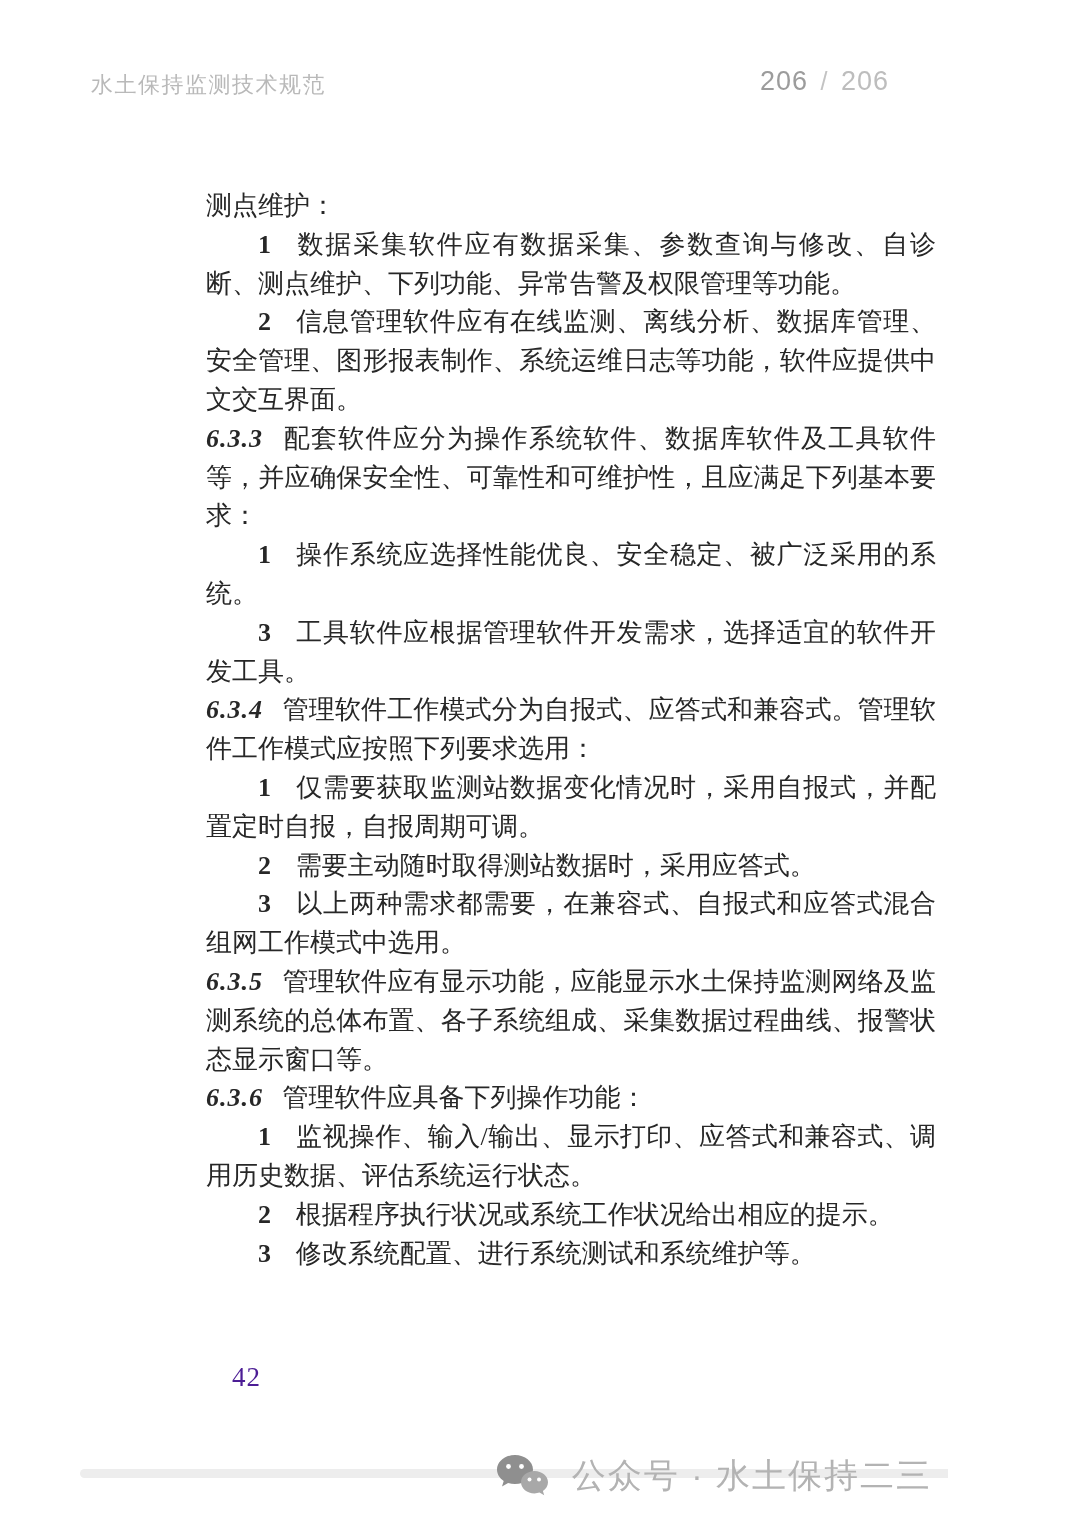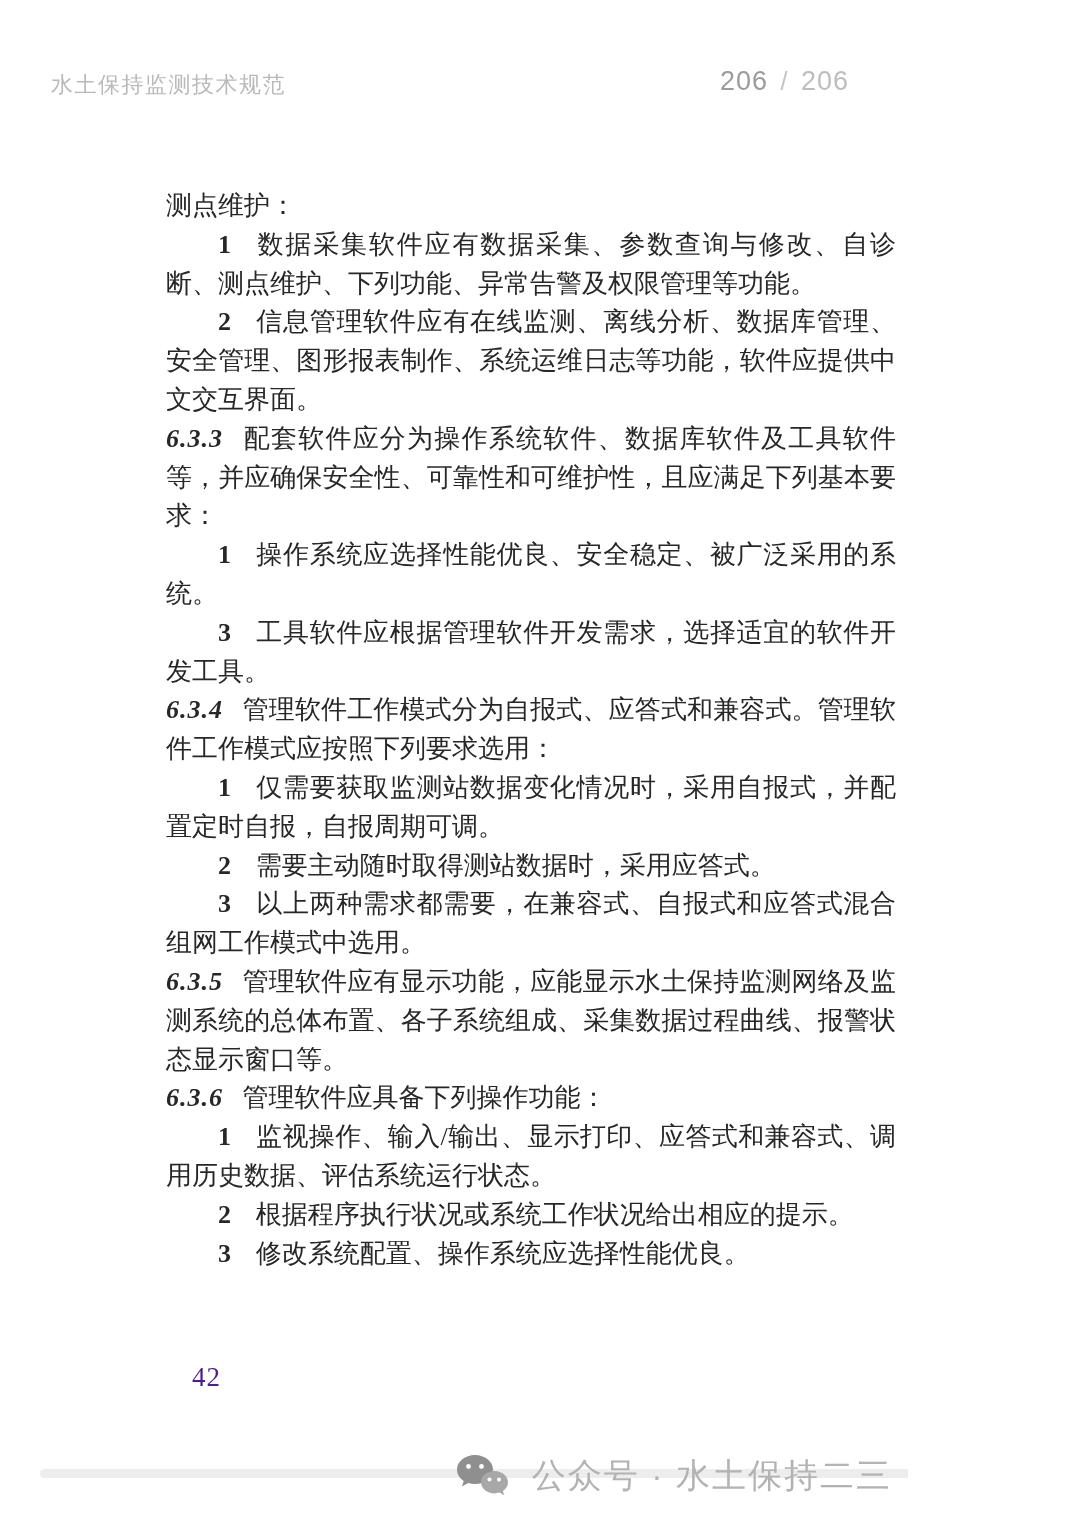--- a/index.html
+++ b/index.html
@@ -3,21 +3,21 @@
 <meta charset="utf-8">
 <style>
   * { margin: 0; padding: 0; box-sizing: border-box; }
   html, body { background: #ffffff; }
   body {
     width: 1080px; height: 1527px;
     font-family: "Liberation Serif", "DejaVu Serif", serif;
     position: relative; overflow: hidden;
   }
   .page {
-    position: relative; width: 908px; height: 1527px; background: #ffffff;
+    position: relative; width: 908px; height: 1527px; background: #ffffff; margin-left: 40px;
   }
   
   .header {
     position: absolute; left: 51px; top: 66px; right: 0; height: 34px;
     font-family: "Liberation Sans", "DejaVu Sans", sans-serif;
     color: #b9b9b9;
   }
   .doc-title {
     position: absolute; left: 0; top: 4px;
     font-size: 22px; letter-spacing: 1.5px; color: #b9b9b9;
@@ -85,21 +85,21 @@
       <p class="para numbered"><b class="num">1</b><span>操作系统应选择性能优良、安全稳定、被广泛采用的系统。</span></p>
       <p class="para numbered"><b class="num">3</b><span>工具软件应根据管理软件开发需求，选择适宜的软件开发工具。</span></p>
       <p class="para clause"><b class="num">6.3.4</b><span>管理软件工作模式分为自报式、应答式和兼容式。管理软件工作模式应按照下列要求选用：</span></p>
       <p class="para numbered"><b class="num">1</b><span>仅需要获取监测站数据变化情况时，采用自报式，并配置定时自报，自报周期可调。</span></p>
       <p class="para numbered"><b class="num">2</b><span>需要主动随时取得测站数据时，采用应答式。</span></p>
       <p class="para numbered"><b class="num">3</b><span>以上两种需求都需要，在兼容式、自报式和应答式混合组网工作模式中选用。</span></p>
       <p class="para clause"><b class="num">6.3.5</b><span>管理软件应有显示功能，应能显示水土保持监测网络及监测系统的总体布置、各子系统组成、采集数据过程曲线、报警状态显示窗口等。</span></p>
       <p class="para clause"><b class="num">6.3.6</b><span>管理软件应具备下列操作功能：</span></p>
       <p class="para numbered"><b class="num">1</b><span>监视操作、输入/输出、显示打印、应答式和兼容式、调用历史数据、评估系统运行状态。</span></p>
       <p class="para numbered"><b class="num">2</b><span>根据程序执行状况或系统工作状况给出相应的提示。</span></p>
-      <p class="para numbered"><b class="num">3</b><span>修改系统配置、操作系统应选择性能优良。</span></p>
+      <p class="para numbered"><b class="num">3</b><span>修改系统配置、进行系统测试和系统维护等。</span></p>
     </div>
 
   <div class="folio">42</div>
 
   <div class="wm-band"></div>
 
   <div class="watermark">
     <svg class="wm-icon" viewBox="0 0 56 48" xmlns="http://www.w3.org/2000/svg">
       <path fill="#8f8f8f" d="M21 3 C11.1 3 3 9.5 3 17.5 c0 4.6 2.6 8.7 6.7 11.4 l-1.7 5.6 6.1-3.4 c2.2 0.7 4.5 1 6.9 1 9.9 0 18-6.5 18-14.6 C39 9.5 30.9 3 21 3 Z"></path>
       <circle cx="14.5" cy="14.5" r="2.4" fill="#ffffff"></circle>

